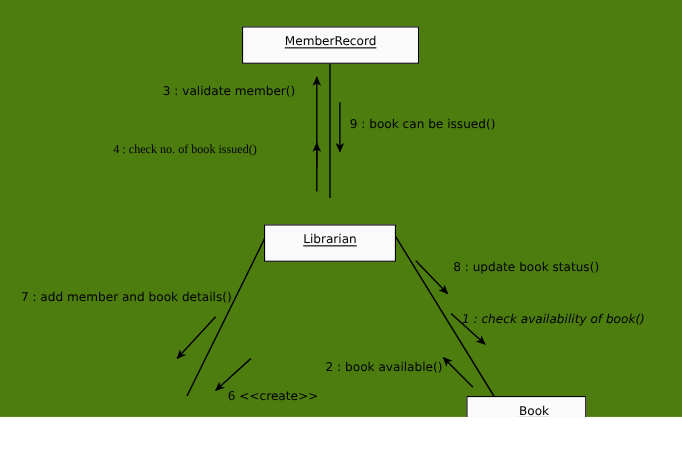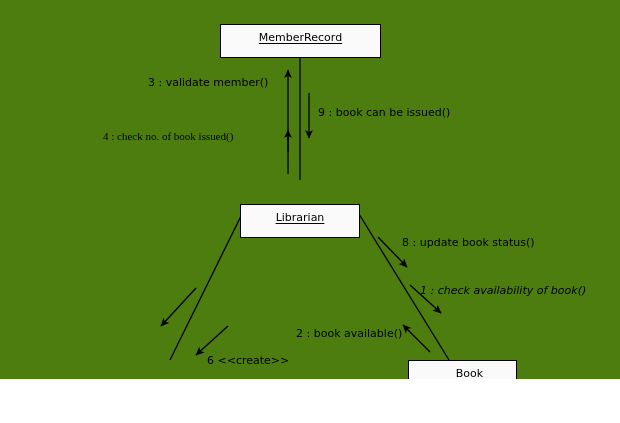--- a/index.html
+++ b/index.html
@@ -89,32 +89,33 @@
 
   <div class="uml-class-box" style="left:220px; top:24px; width:161px; height:34px;">
     <span class="uml-class-name">MemberRecord</span>
   </div>
 
   <div class="uml-class-box" style="left:240px; top:180px; width:120px; height:34px;margin-top:24px;">
     <span class="uml-class-name">Librarian</span>
   </div>
 
 
-  <div class="uml-class-box" style="left:408px; top:360px; width:109px; height:36px;padding-left:14px;">
+  <div class="uml-class-box" style="left:424px; top:360px; width:109px; height:36px;padding-left:14px;">
     <span class="uml-class-name">Book</span>
   </div>
 
   <div class="msg-label" style="left:148px; top:77px;">3 : validate member()</div>
 
   <div class="msg-label" style="left:103px; top:130px;font-family:Liberation Serif, serif;">4 : check no. of book issued()</div>
 
   <div class="msg-label" style="left:318px; top:107px;">9 : book can be issued()</div>
 
+  <div class="msg-label" style="left:19px; top:265px;">7 : add member and book details()</div>
 
   <div class="msg-label" style="left:207px; top:355px;">6 &lt;&lt;create&gt;&gt;</div>
 
-  <div class="msg-label" style="left:402px; top:237px;">8 : update book status()</div>
+  <div class="msg-label" style="left:412px; top:237px;">8 : update book status()</div>
 
   <div class="msg-label" style="left:420px; top:285px;font-style:italic;">1 : check availability of book()</div>
 
   <div class="msg-label" style="left:296px; top:328px;">2 : book available()</div>
 
 </div>
 
 </body></html>

